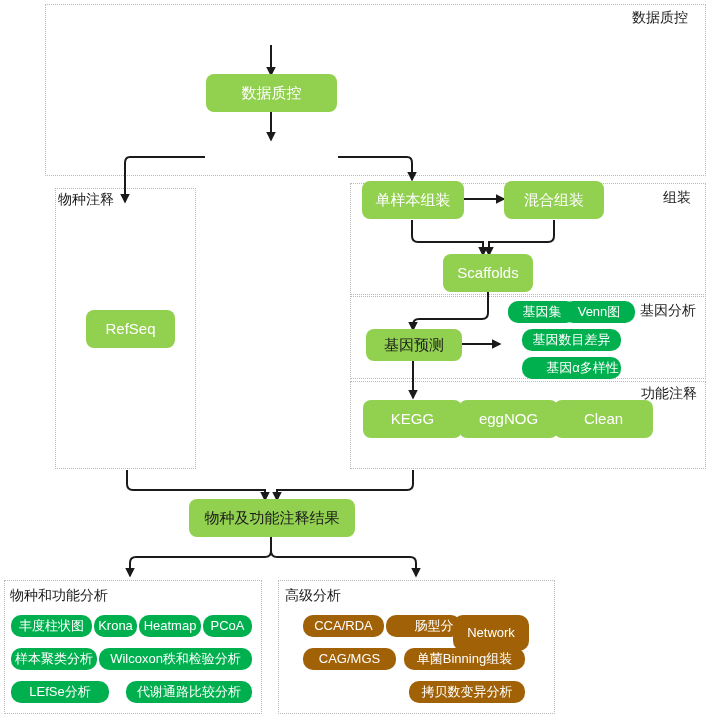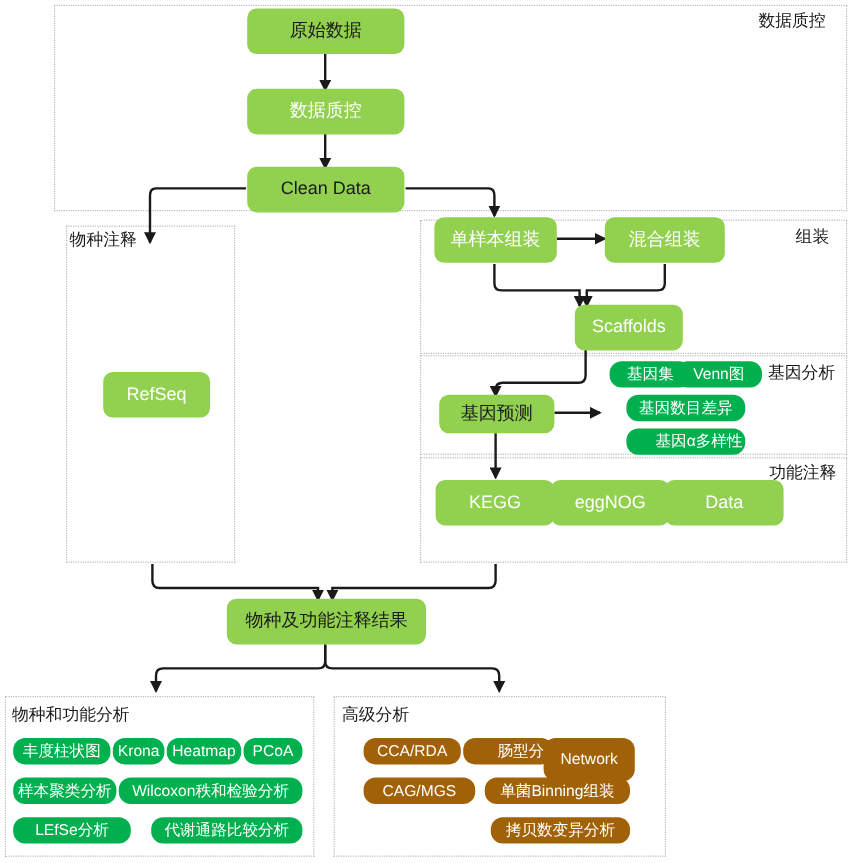--- a/index.html
+++ b/index.html
@@ -128,41 +128,39 @@
       <path d="M 127 470 L 127 484 Q 127 490 133 490 L 265 490 L 265 500"></path>
 
       <path d="M 413 470 L 413 484 Q 413 490 407 490 L 277 490 L 277 500"></path>
 
       <path d="M 271 537 L 271 551 Q 271 557 265 557 L 136 557 Q 130 557 130 563 L 130 576"></path>
 
       <path d="M 271 537 L 271 551 Q 271 557 277 557 L 410 557 Q 416 557 416 563 L 416 576"></path>
     </g>
   </svg>
 
-  <div class="node green lbl-dark" style="left:206px; top:7px; width:131px; height:38px;">原始数据</div>
 
   <div class="node green" style="left:206px; top:74px; width:131px; height:38px;">数据质控</div>
 
-  <div class="node green lbl-dark" style="left:206px; top:139px; width:131px; height:38px;">Clean Data</div>
 
   <div class="node green" style="left:362px; top:181px; width:102px; height:38px;">单样本组装</div>
 
   <div class="node green" style="left:504px; top:181px; width:100px; height:38px;">混合组装</div>
 
-  <div class="node green" style="left:443px; top:254px; width:90px; height:38px;margin-left:36px;">Scaffolds</div>
+  <div class="node green" style="left:443px; top:254px; width:90px; height:38px;">Scaffolds</div>
 
   <div class="node green" style="left:86px; top:310px; width:89px; height:38px;">RefSeq</div>
 
   <div class="node green lbl-dark" style="left:366px; top:329px; width:96px; height:32px;">基因预测</div>
 
   <div class="node green" style="left:363px; top:400px; width:99px; height:38px;">KEGG</div>
 
   <div class="node green" style="left:459px; top:400px; width:99px; height:38px;">eggNOG</div>
 
-  <div class="node green" style="left:554px; top:400px; width:99px; height:38px;">Data</div>
+  <div class="node green" style="left:554px; top:400px; width:99px; height:38px;">Clean</div>
 
   <div class="node green lbl-dark" style="left:189px; top:499px; width:166px; height:38px;">物种及功能注释结果</div>
 
   <div class="node darkgreen" style="left:508px; top:301px; width:68px; height:22px;">基因集</div>
   <div class="node darkgreen" style="left:563px; top:301px; width:72px; height:22px;">Venn图</div>
   <div class="node darkgreen" style="left:522px; top:329px; width:99px; height:22px;">基因数目差异</div>
   <div class="node darkgreen" style="left:522px; top:357px; width:99px; height:22px;padding-left:28px;">基因α多样性</div>
 
   <div class="node darkgreen" style="left:11px; top:615px; width:81px; height:22px;">丰度柱状图</div>
   <div class="node darkgreen" style="left:94px; top:615px; width:43px; height:22px;">Krona</div>

